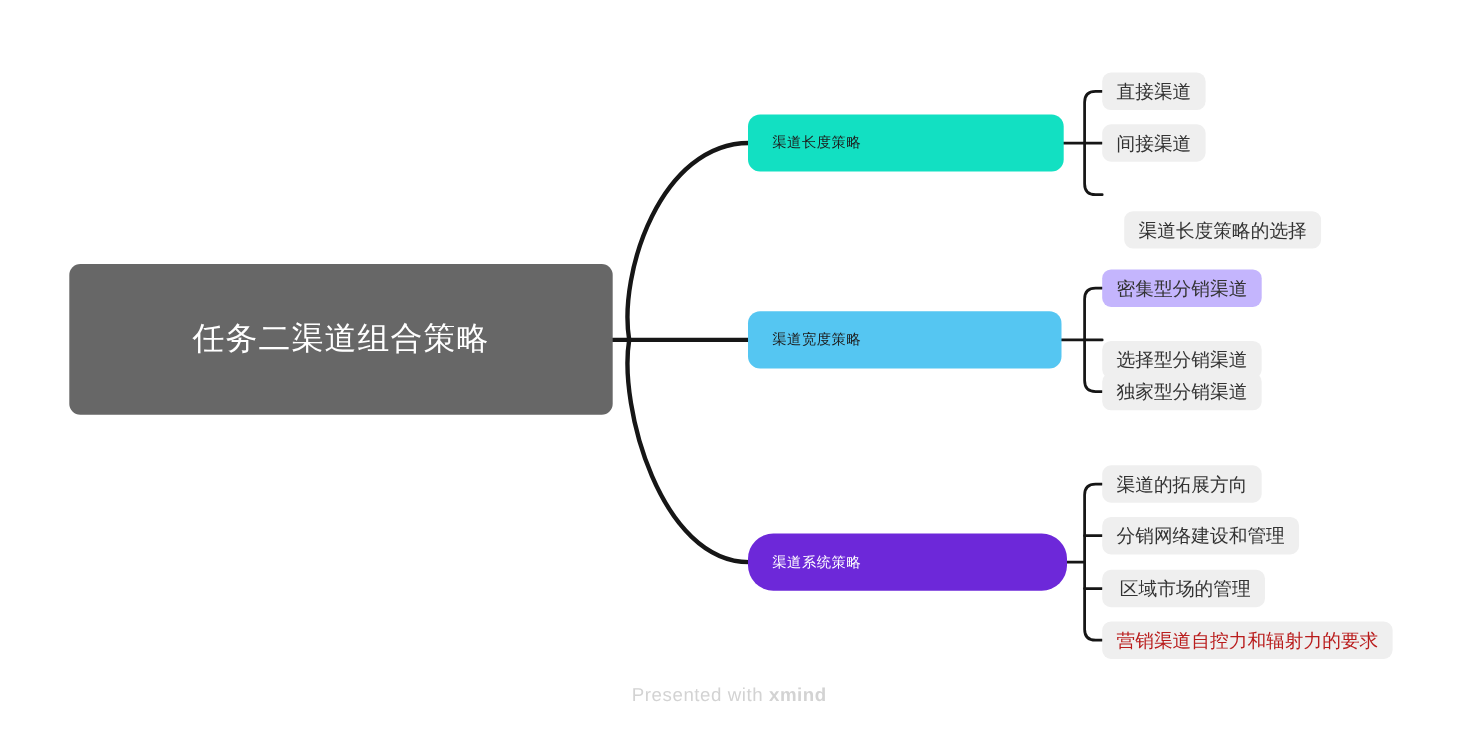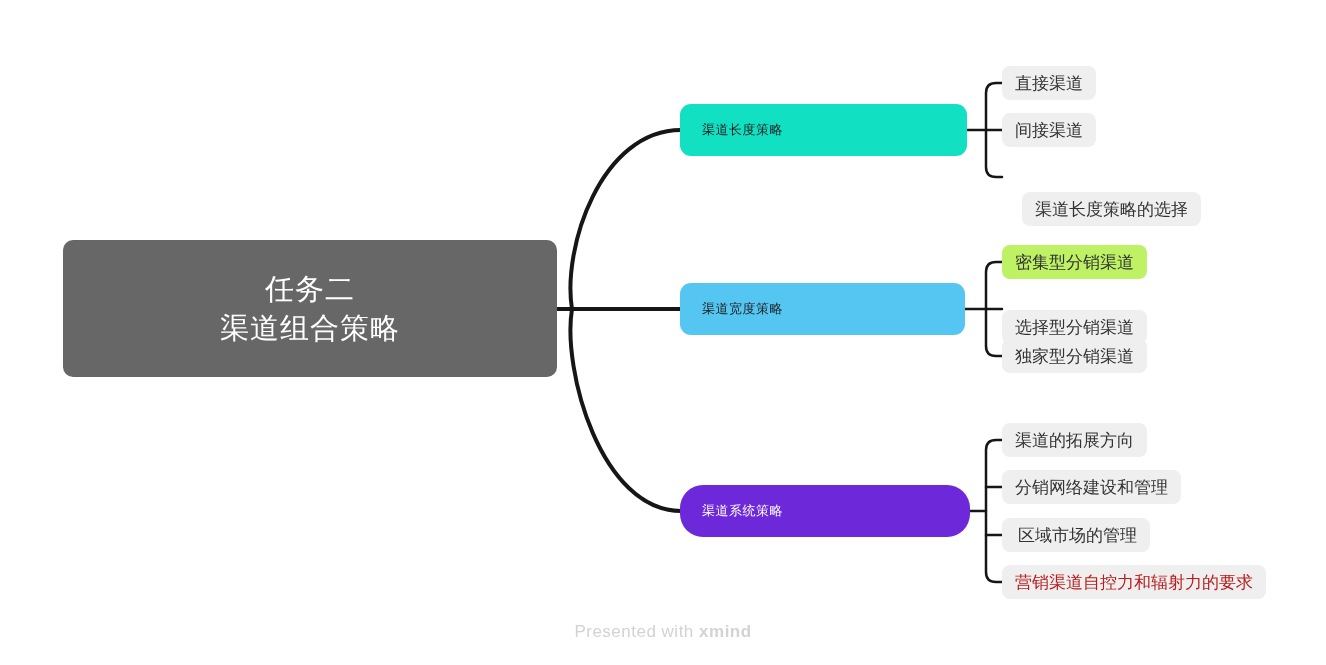--- a/index.html
+++ b/index.html
@@ -7,21 +7,21 @@
     width:1326px;height:665px;overflow:hidden;background:#ffffff;
     font-family:"Liberation Sans","DejaVu Sans",sans-serif;
     position:relative;
   }
   .canvas{position:absolute;inset:0;}
   svg.edges{position:absolute;left:0;top:0;width:1326px;height:665px;pointer-events:none;}
   .node{position:absolute;box-sizing:border-box;}
   .root{
     left:63px;top:240px;width:494px;height:137px;
     border-radius:10px;
-    display:flex;flex-direction:column;align-items:center;justify-content:center;
+    display:flex;flex-direction:row;align-items:center;justify-content:center;
     font-size:29px;line-height:1.32;letter-spacing:1px;
   }
   .branch{
     height:52px;border-radius:11px;
     display:flex;align-items:center;
     padding:0 22px;font-size:13px;letter-spacing:0.5px;
   }
   .b1{left:680px;top:104px;width:287px;}
   .b2{left:680px;top:283px;width:285px;}
   .b3{left:680px;top:485px;width:290px;}
@@ -73,21 +73,21 @@
   </div>
 
   <div class="node branch b1" style="background-color: rgb(18, 224, 194); color: rgb(29, 29, 29);">渠道长度策略</div>
   <div class="node branch b2" style="background-color: rgb(85, 198, 242); color: rgb(29, 29, 29);">渠道宽度策略</div>
   <div class="node branch b3" style="background-color: #6d28d9; color: rgb(255, 255, 255); border-radius: 23px;">渠道系统策略</div>
 
   <div class="node child c1a" style="background-color: rgb(239, 239, 239); color: rgb(51, 51, 51);">直接渠道</div>
   <div class="node child c1b" style="background-color: rgb(239, 239, 239); color: rgb(51, 51, 51);">间接渠道</div>
   <div class="node child c1c" style="background-color: rgb(239, 239, 239); color: rgb(51, 51, 51);">渠道长度策略的选择</div>
 
-  <div class="node child c2a" style="background-color: #bef264; color: rgb(51, 51, 51);">密集型分销渠道</div>
+  <div class="node child c2a" style="background-color: #c4b5fd; color: rgb(51, 51, 51);">密集型分销渠道</div>
   <div class="node child c2b" style="background-color: rgb(239, 239, 239); color: rgb(51, 51, 51);">选择型分销渠道</div>
   <div class="node child c2c" style="background-color: rgb(239, 239, 239); color: rgb(51, 51, 51);">独家型分销渠道</div>
 
   <div class="node child c3a" style="background-color: rgb(239, 239, 239); color: rgb(51, 51, 51);">渠道的拓展方向</div>
   <div class="node child c3b" style="background-color: rgb(239, 239, 239); color: rgb(51, 51, 51);">分销网络建设和管理</div>
   <div class="node child c3c" style="background-color: rgb(239, 239, 239); color: rgb(51, 51, 51);">区域市场的管理</div>
   <div class="node child c3d" style="background-color: rgb(239, 239, 239); color: #b91c1c;">营销渠道自控力和辐射力的要求</div>
 
   <div class="footer" style="color: rgb(211, 211, 211);">
     <span>Presented with </span><b>xmind</b>

